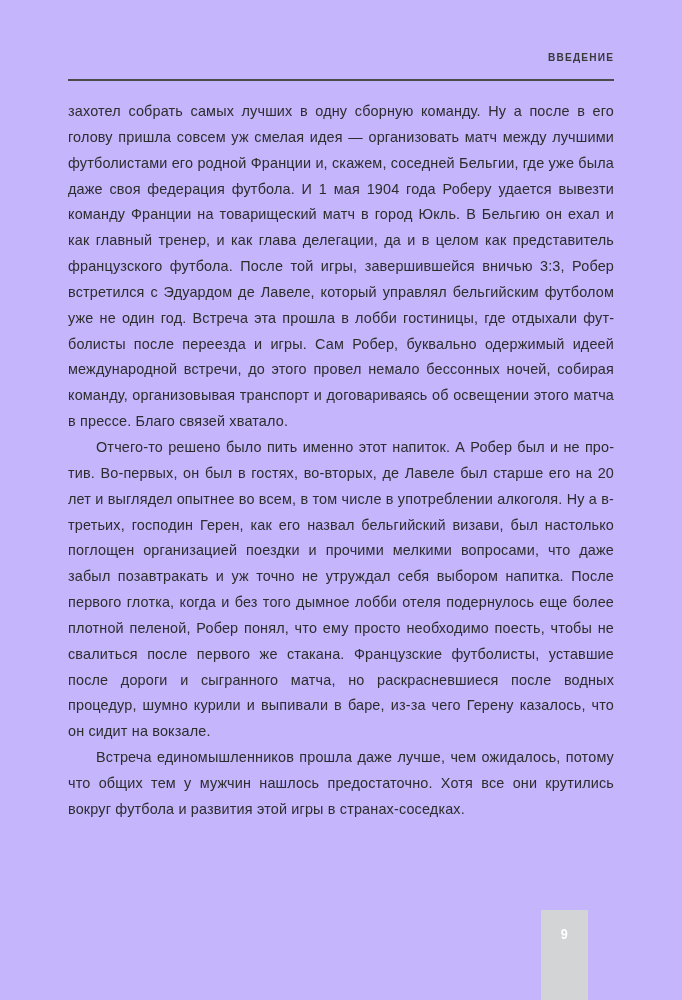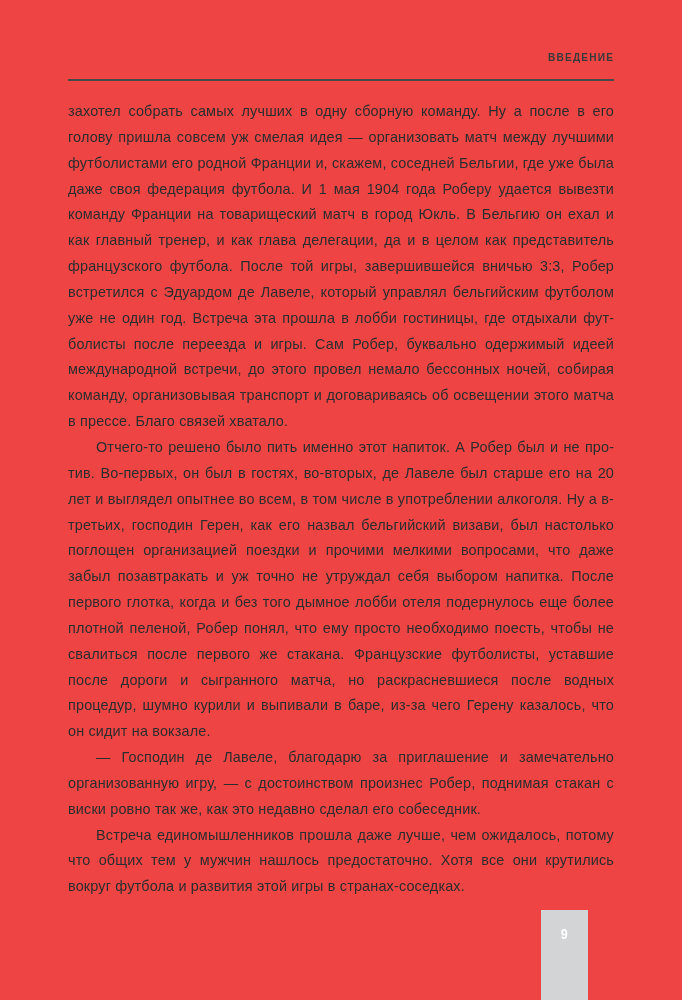--- a/index.html
+++ b/index.html
@@ -11,21 +11,21 @@
     width: 682px;
     height: 1000px;
     position: relative;
     overflow: hidden;
     font-family: "Liberation Sans", sans-serif;
   }
 
   .page {
     position: absolute;
     inset: 0;
-    background: #ef4444;
+    background: #c4b5fd;
   }
 
   
   .running-head {
     position: absolute;
     left: 68px;
     right: 68px;
     top: 50px;
     height: 30px;
   }
@@ -105,21 +105,20 @@
 
   <div class="running-head">
     <div class="running-head-title">ВВЕДЕНИЕ</div>
   </div>
 
   <div class="header-rule"></div>
 
   <div class="body-col">
     <p class="para flush">захотел собрать самых лучших в одну сборную команду. Ну а после в его голову пришла совсем уж смелая идея — организовать матч между лучшими футболистами его родной Франции и, скажем, соседней Бельгии, где уже была даже своя федерация футбола. И 1 мая 1904 года Роберу удается вывезти команду Франции на товарищеский матч в город Юкль. В Бельгию он ехал и как главный тренер, и как глава делегации, да и в целом как представитель французского футбола. После той игры, завершившейся вничью 3:3, Робер встретился с Эдуардом де Лавеле, который управлял бельгийским футболом уже не один год. Встреча эта прошла в лобби гостиницы, где отдыхали фут­болисты после переезда и игры. Сам Робер, буквально одержимый идеей международной встречи, до этого провел немало бессонных ночей, собирая команду, организовывая транспорт и договариваясь об освещении этого матча в прессе. Благо связей хватало.</p>
     <p class="para indent">Отчего-то решено было пить именно этот напиток. А Робер был и не про­тив. Во-первых, он был в гостях, во-вторых, де Лавеле был старше его на 20 лет и выглядел опытнее во всем, в том числе в употреблении алкоголя. Ну а в-тре­тьих, господин Герен, как его назвал бельгийский визави, был настолько поглощен организацией поездки и прочими мелкими вопросами, что даже забыл позавтракать и уж точно не утруждал себя выбором напитка. После первого глотка, когда и без того дымное лобби отеля подернулось еще более плотной пеленой, Робер понял, что ему просто необходимо поесть, чтобы не свалиться после первого же стакана. Французские футболисты, устав­шие после дороги и сыгранного матча, но раскрасневшиеся после водных процедур, шумно курили и выпивали в баре, из-за чего Герену казалось, что он сидит на вокзале.</p>
-    <p class="para indent">— Господин де Лавеле, благодарю за приглашение и замечательно организованную игру, — с достоинством произнес Робер, поднимая стакан с виски ровно так же, как это недавно сделал его собеседник.</p>
     <p class="para indent">Встреча единомышленников прошла даже лучше, чем ожидалось, потому что общих тем у мужчин нашлось предостаточно. Хотя все они крутились вокруг футбола и развития этой игры в странах-соседках.</p>
   </div>
 
   <div class="folio-block">
     <div class="folio-number">9</div>
   </div>
 
 </div>
 
 </body></html>

